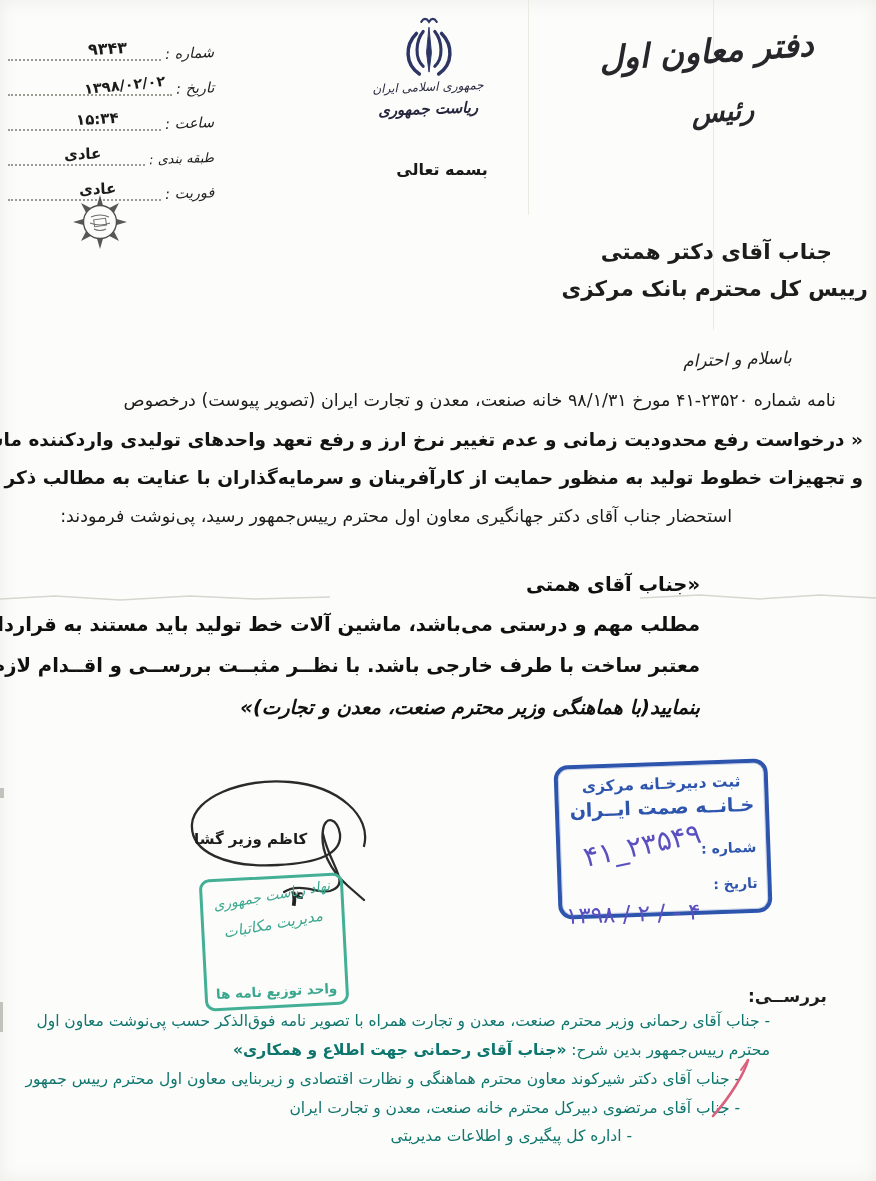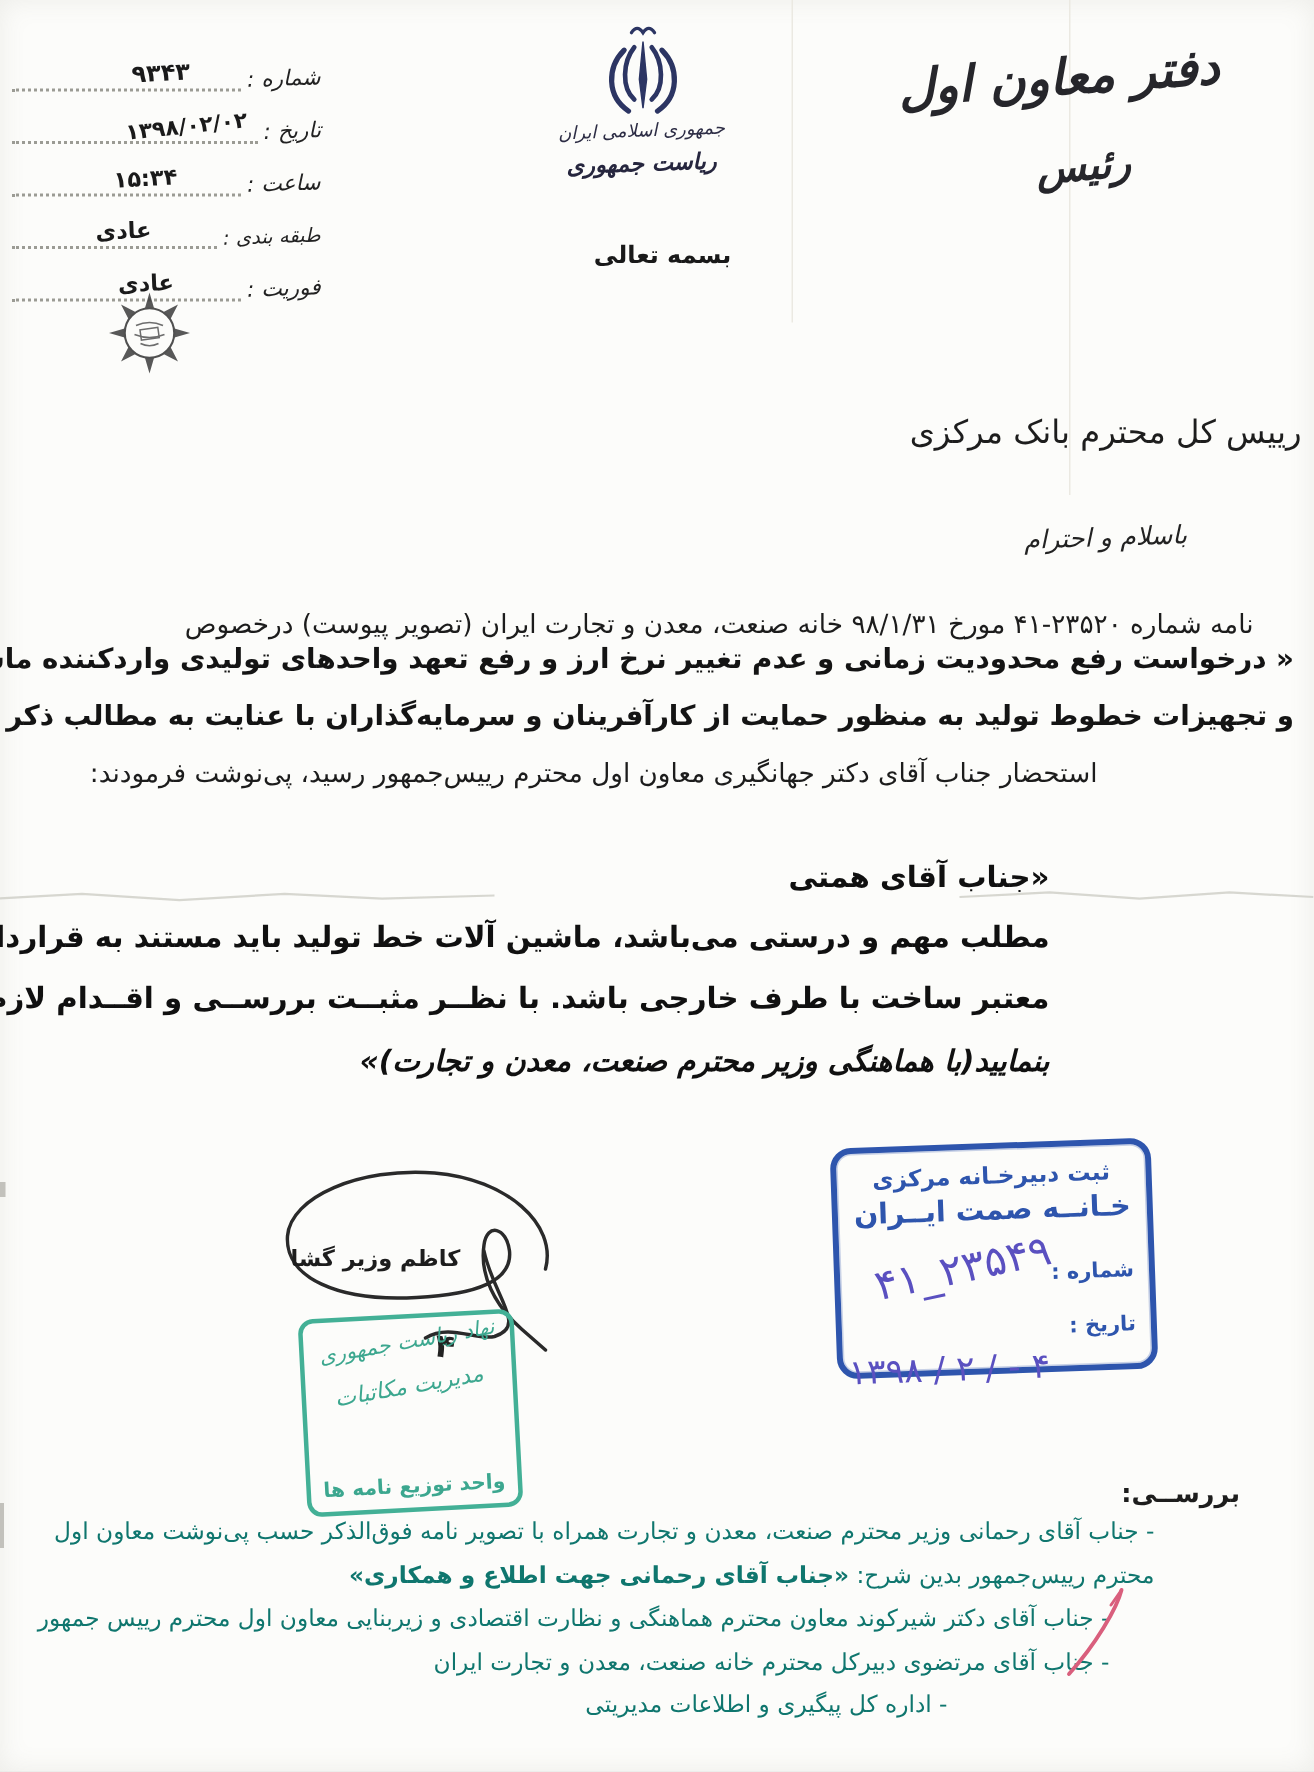--- a/index.html
+++ b/index.html
@@ -26,26 +26,26 @@
   .ml-small{font-size:13px;}
   
   .org-line1{left:368px; top:80px; width:120px; font-size:12px; font-style:italic; color:#2c2c44; text-align:center; transform:rotate(-2deg);}
   .org-line2{left:366px; top:100px; width:124px; font-size:15px; font-style:italic; font-weight:bold; color:#26263e; text-align:center; transform:rotate(-2deg);}
   .besmeleh{left:390px; top:160px; width:104px; font-size:16px; font-weight:bold; text-align:center; color:#191919;}
   
   .office1{right:62px; top:32px; font-size:33px; font-style:italic; font-weight:bold; color:#26262b; transform:rotate(-4deg); letter-spacing:1px;}
   .office2{right:122px; top:96px; font-size:27px; font-style:italic; font-weight:bold; color:#26262b; transform:rotate(-5deg);}
   
   .rcpt1{right:44px; top:239px; font-size:21.5px; font-weight:bold;}
-  .rcpt2{right:8px; top:276px; font-size:21.5px; font-weight:normal;}
+  .rcpt2{right:8px; top:276px; font-size:21.5px; font-weight:bold;}
   .salutation{right:84px; top:349px; font-size:17px; font-style:italic; color:#222; transform:rotate(-2deg);}
   
   .body-line{font-size:17.5px; color:#1c1c1c;}
   .bold-line{font-size:18.5px; font-weight:bold; color:#141414;}
-  .bl1{right:40px; top:407px;}
+  .bl1{right:40px; top:390px;}
   .bl2{right:13px; top:429px;}
   .bl3{right:13px; top:467px;}
   .bl4{right:144px; top:506px;}
   .quote-line{font-size:19.5px; font-weight:bold; color:#101010;}
   .q1{right:176px; top:573px;}
   .q2{right:176px; top:613px;}
   .q3{right:176px; top:654px;}
   .q4{right:176px; top:696px;font-style:italic;}
   
   .cc-label{right:49px; top:986px; font-size:17px; font-weight:bold;}
@@ -143,20 +143,21 @@
       <path d="M43,20 C55,32 55,52 40,62" stroke-width="3.6"></path>
     </g>
   </svg>
   <div class="abs org-line1 nowrap">جمهوری اسلامی ایران</div>
   <div class="abs org-line2 nowrap">ریاست جمهوری</div>
   <div class="abs besmeleh nowrap">بسمه تعالی</div>
 
   <div class="abs office1 nowrap">دفتر معاون اول</div>
   <div class="abs office2 nowrap">رئیس</div>
 
+  <div class="abs rcpt1 nowrap">جناب آقای دکتر همتی</div>
   <div class="abs rcpt2 nowrap">رییس کل محترم بانک مرکزی</div>
   <div class="abs salutation nowrap">باسلام و احترام</div>
 
   <div class="abs body-line bl1 nowrap">نامه شماره ۲۳۵۲۰-۴۱ مورخ ۹۸/۱/۳۱ خانه صنعت، معدن و تجارت ایران (تصویر پیوست) درخصوص</div>
   <div class="abs bold-line bl2 nowrap">« درخواست رفع محدودیت زمانی و عدم تغییر نرخ ارز و رفع تعهد واحدهای تولیدی واردکننده ماشین آلات</div>
   <div class="abs bold-line bl3 nowrap"><span>و تجهیزات خطوط تولید به منظور حمایت از کارآفرینان و سرمایه‌گذاران با عنایت به مطالب ذکر شــده »</span></div>
   <div class="abs body-line bl4 nowrap">استحضار جناب آقای دکتر جهانگیری معاون اول محترم رییس‌جمهور رسید، پی‌نوشت فرمودند:</div>
 
   <div class="abs quote-line q1 nowrap">«جناب آقای همتی</div>
   <div class="abs quote-line q2 nowrap">مطلب مهم و درستی می‌باشد، ماشین آلات خط تولید باید مستند به قرارداد</div>

